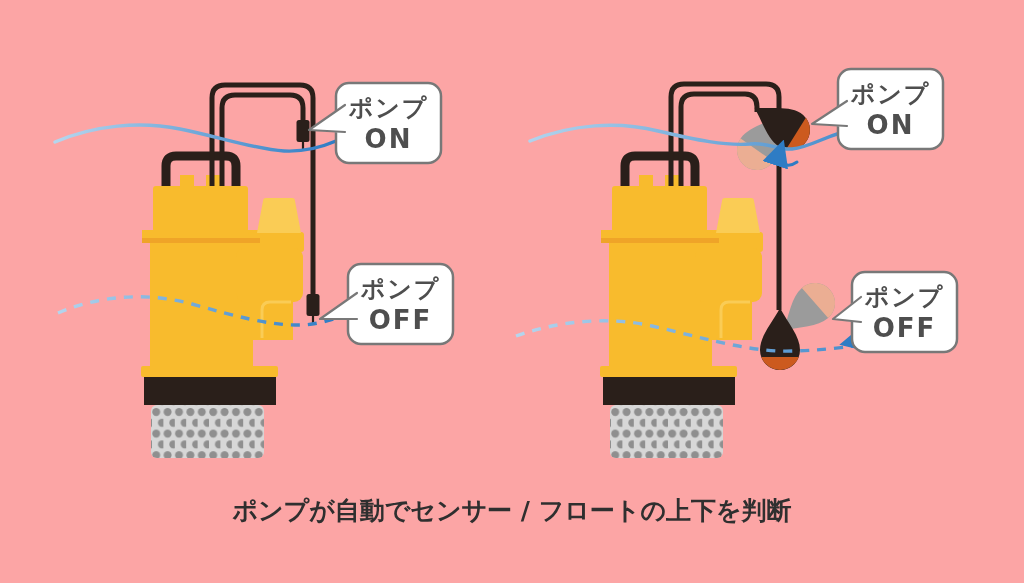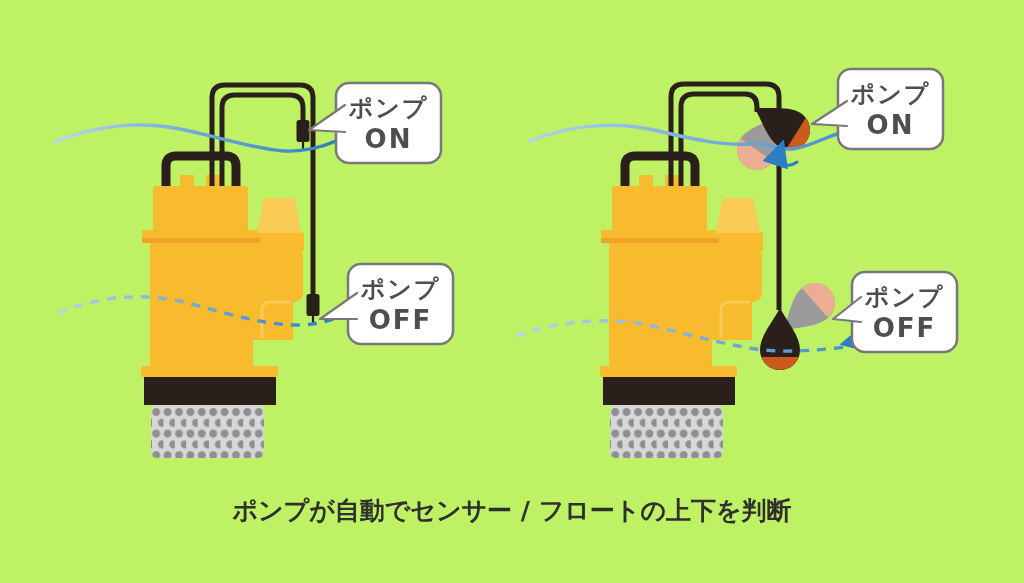--- a/index.html
+++ b/index.html
@@ -1,16 +1,16 @@
 <!DOCTYPE html>
 <html><head>
 <meta charset="utf-8">
 <style>
   html,body{margin:0;padding:0;background:#fff;}
-  .stage{position:relative;width:1024px;height:583px;background:#bef264;overflow:hidden;
+  .stage{position:relative;width:1024px;height:583px;background:#fca5a5;overflow:hidden;
          font-family:"DejaVu Sans",sans-serif;}
   .stage svg{position:absolute;left:0;top:0;}
   .cable{fill:none;stroke-width:5;}
   .stub{fill:none;stroke-width:2.2;}
   .water{fill:none;stroke-width:3.4;stroke-linecap:round;}
   .water-dash{fill:none;stroke-width:3.4;stroke-linecap:butt;stroke-dasharray:9 8;}
   .arrow{fill:none;stroke-width:3;stroke-linecap:round;}
   .arrow-dash{fill:none;stroke-width:3;stroke-linecap:butt;stroke-dasharray:6 5;}
   .bubble-box{fill:#ffffff;stroke-width:2.5;}
   .tail-fill{fill:#ffffff;}

